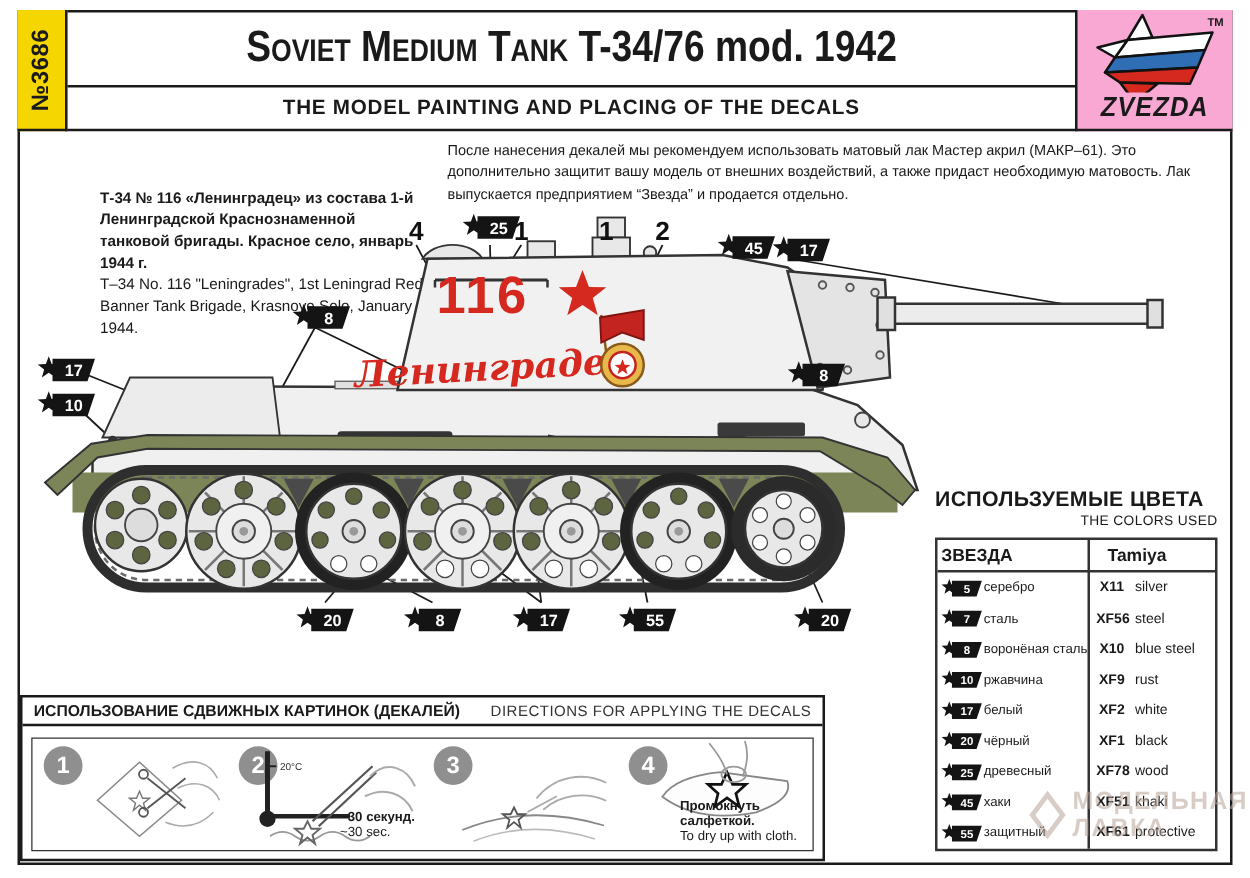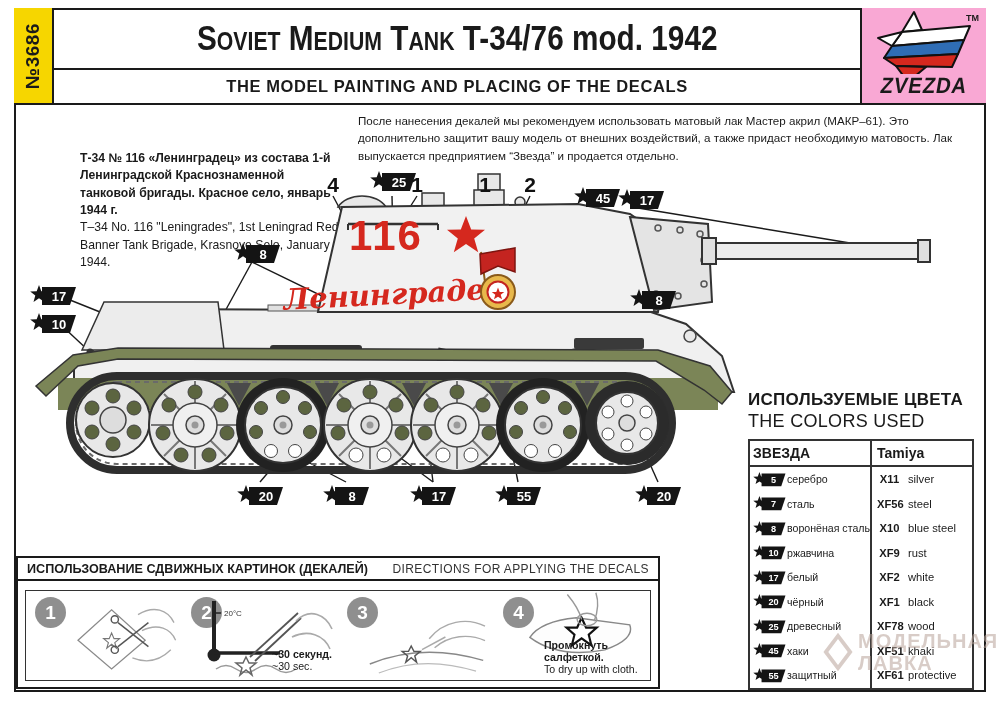--- a/index.html
+++ b/index.html
@@ -28,27 +28,27 @@
   #varnish { position:absolute; left:358px; top:112px; width:628px; font-size:11.6px; line-height:1.5; }
   #subject { position:absolute; left:80px; top:150px; width:262px; font-size:12.2px; line-height:1.42; }
   #subject .ru { font-weight:bold; }
 
   
   #tanksvg { position:absolute; left:18px; top:162px; width:927px; height:368px; }
 
   
   #colors { position:absolute; left:748px; top:390px; width:226px; }
   #colors .h-ru { font-weight:bold; font-size:17px; letter-spacing:.3px; }
-  #colors .h-en { font-size:18px; letter-spacing:.3px; margin-top:1px; }
+  #colors .h-en { font-size:11px; letter-spacing:.3px; margin-top:1px;text-align:right; }
   #ctable { margin-top:7px; border:2px solid #333; background:#fff; position:relative; }
   #ctable .vline { position:absolute; top:0; bottom:0; left:120px; width:1.5px; background:#333; }
   .crow { display:flex; align-items:center; height:24.5px; position:relative; }
   .crow.head { height:26px; border-bottom:2px solid #333; }
   .crow.head .z { font-weight:bold; font-size:14px; padding-left:3px; width:120px; }
-  .crow.head .t { font-weight:bold; font-size:14px; padding-left:7px; }
+  .crow.head .t { font-weight:bold; font-size:14px; padding-left:16px; }
   .crow .badge { width:34px; margin-left:3px; flex:0 0 auto; }
   .crow .ru { font-size:10.6px; width:83px; flex:0 0 auto; }
   .crow .code { font-weight:bold; font-size:11.2px; width:32px; padding-left:7px; flex:0 0 auto;text-align:center; }
   .crow .en { font-size:11.2px; padding-left:6px; }
 
   
   #directions { position:absolute; left:16px; top:556px; width:644px; height:133px; border:2px solid #1a1a1a; background:#fff; }
   #dir-head { display:flex; justify-content:space-between; align-items:center; padding:4px 9px 3px 9px;
               border-bottom:2px solid #1a1a1a; }
   #dir-head .ru { font-weight:bold; font-size:12.6px; }

